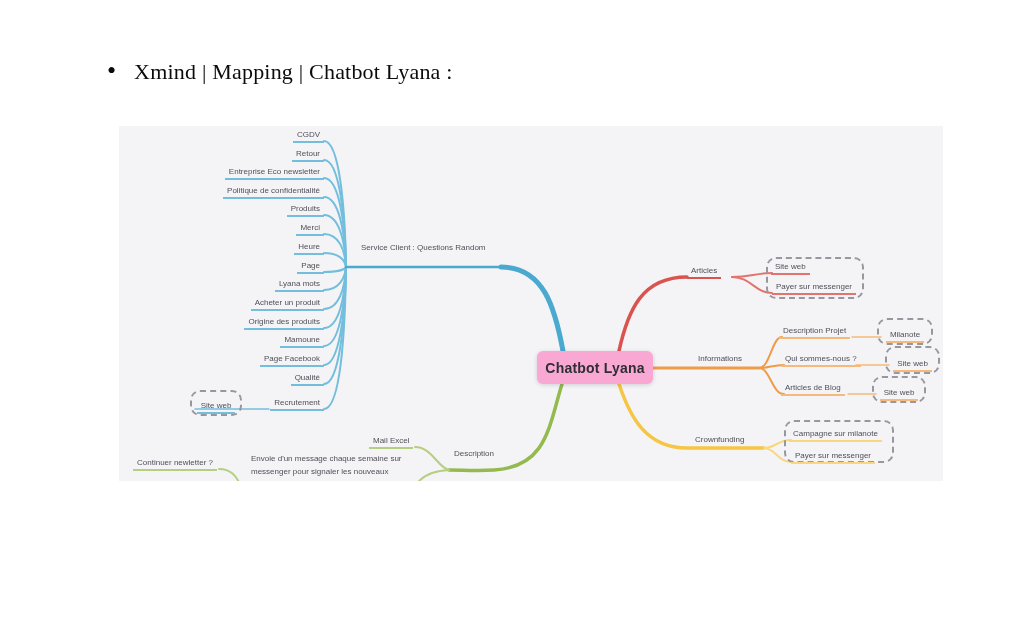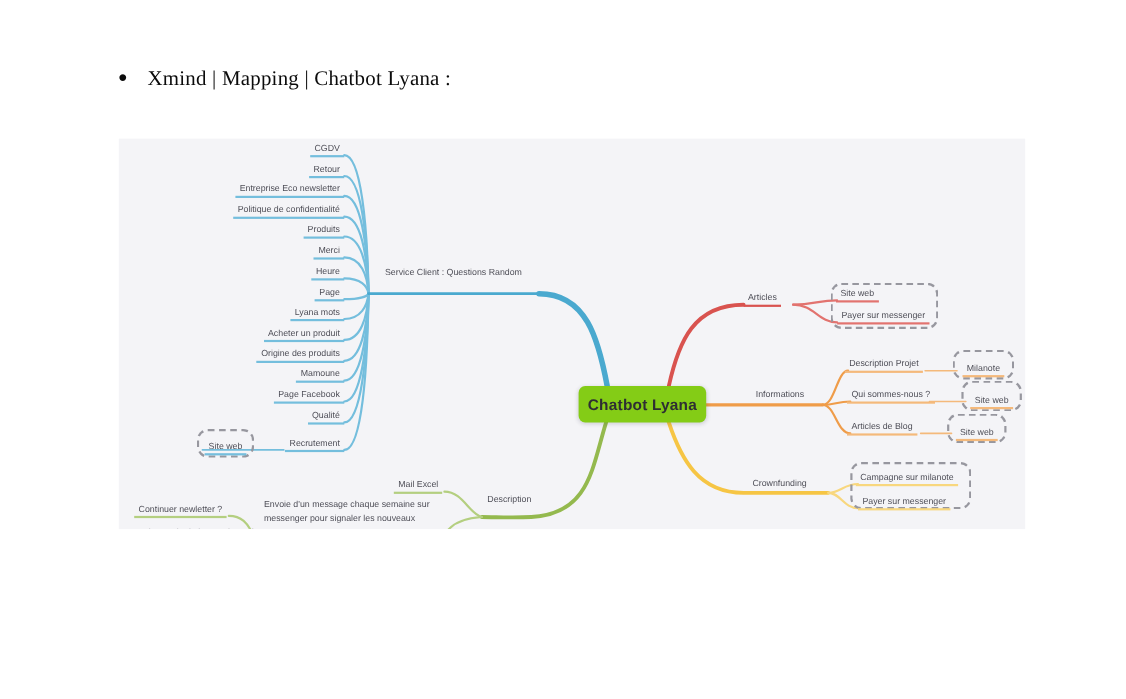--- a/index.html
+++ b/index.html
@@ -8,23 +8,23 @@
     --green:#94b94e; --green-light:#b4cf80; --text:#4f4f58; --map-bg:#f4f4f7; --dashed:#97979f;
   }
   *{margin:0;padding:0;box-sizing:border-box}
   html,body{width:1024px;height:635px;background:#ffffff;overflow:hidden;
     font-family:"Liberation Sans",sans-serif}
   .page{position:relative;width:1024px;height:635px;background:#fff}
 
   .doc-title{position:absolute;left:107px;top:57px;display:flex;align-items:flex-start;
     font-family:"Liberation Serif",serif;color:#0b0b0b}
   .doc-title .bullet{font-size:26px;line-height:28px;margin-right:18px}
-  .doc-title .title-text{font-size:19px;line-height:30px;letter-spacing:.2px}
+  .doc-title .title-text{font-size:22px;line-height:30px;letter-spacing:.2px}
 
-  .map{position:absolute;left:108px;top:126px;width:824px;height:355px;
+  .map{position:absolute;left:119px;top:126px;width:824px;height:355px;
     background:var(--map-bg);overflow:hidden}
   .map svg{position:absolute;left:0;top:0}
   .map svg path,.map svg line{fill:none;stroke-linecap:round}
   .st-blue{stroke:var(--blue)} .st-blue-l{stroke:var(--blue-light)}
   .st-red{stroke:var(--red)} .st-red-l{stroke:var(--red-light)}
   .st-orange{stroke:var(--orange)} .st-orange-l{stroke:var(--orange-light)}
   .st-yellow{stroke:var(--yellow)} .st-yellow-l{stroke:var(--yellow-light)}
   .st-green{stroke:var(--green)} .st-green-l{stroke:var(--green-light)}
 
   .topic{position:absolute;font-size:8px;line-height:10px;color:var(--text);
@@ -41,21 +41,21 @@
   .note{position:absolute;font-size:8px;line-height:13px;color:var(--text);
     width:164px;white-space:normal}
 
   .dotted-box{position:absolute;border:2px dashed var(--dashed);border-radius:10px;
     display:flex;align-items:flex-end;justify-content:center}
   .dotted-box .topic{position:static}
 
   .group-box{position:absolute;border:2px dashed var(--dashed);border-radius:10px}
 
   .central{position:absolute;left:418px;top:225px;width:116px;height:33px;
-    background:#84cc16;border-radius:6px;box-shadow:0 1px 4px rgba(40,40,60,.18);
+    background:#f9a8d4;border-radius:6px;box-shadow:0 1px 4px rgba(40,40,60,.18);
     display:flex;align-items:center;justify-content:center;
     font-size:14px;font-weight:600;color:#2e2e33;letter-spacing:.2px}
 </style>
 </head>
 <body>
 
 <div class="page">
 
   <div class="doc-title">
     <span class="bullet">•</span>

